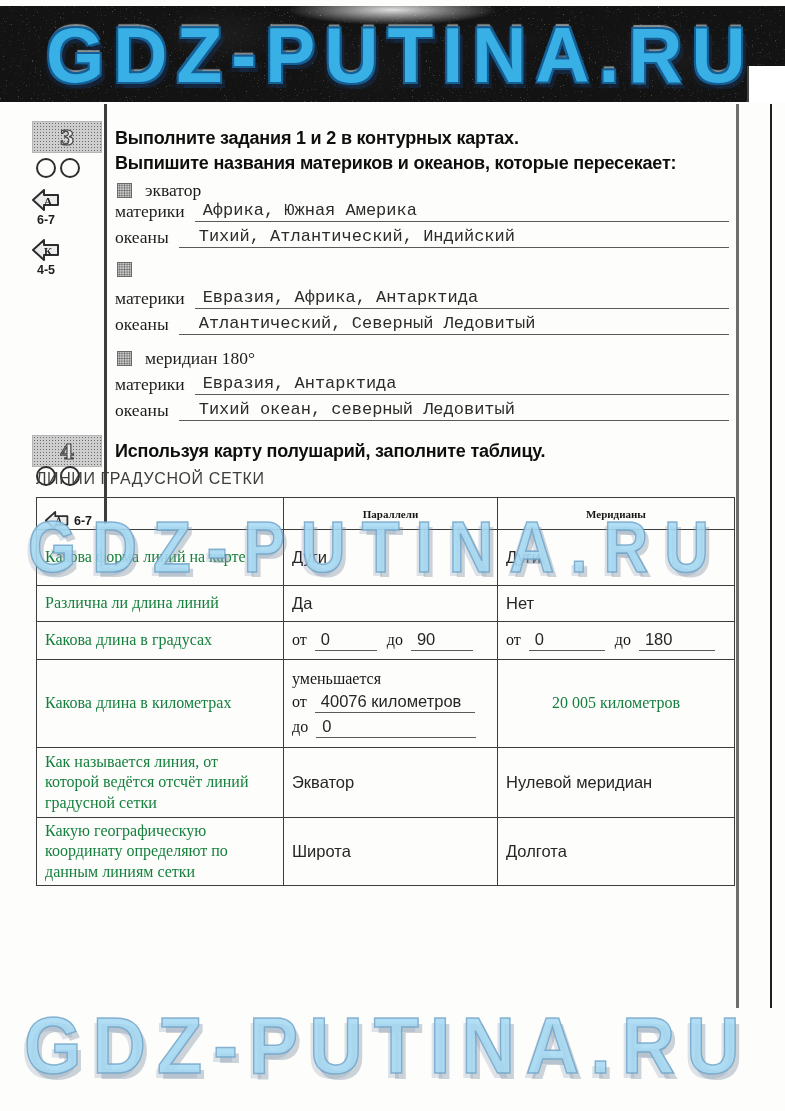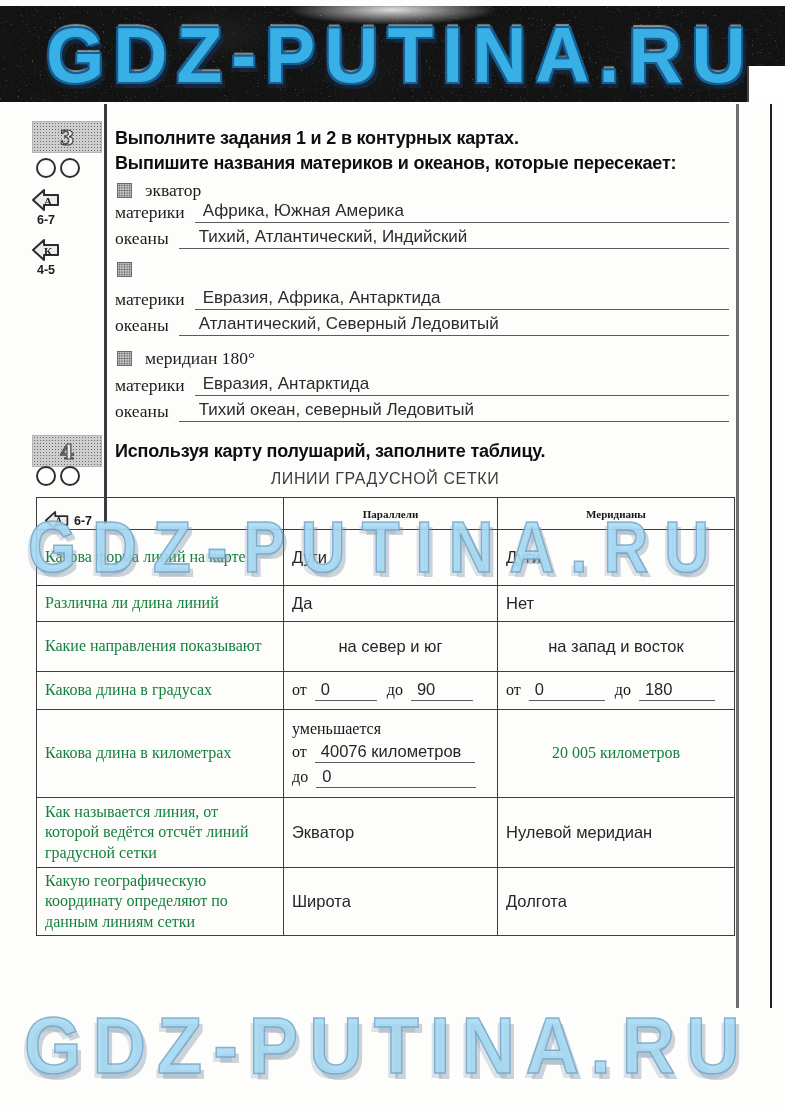--- a/index.html
+++ b/index.html
@@ -45,26 +45,26 @@
   .ref-pages{font-family:"Liberation Sans",sans-serif;font-weight:bold;font-size:12.5px;color:#1e1e1e;margin-top:1px}
   .ref-inline{position:absolute;left:44px;top:510px;z-index:3;display:flex;align-items:center;gap:4px}
   .ref-inline .ref-pages{margin-top:0}
   
   .bold-line{position:absolute;left:115px;font-family:"Liberation Sans",sans-serif;font-weight:bold;
     font-size:18px;color:#0e0e0e;letter-spacing:-.2px;white-space:nowrap}
   .bullet-row{position:absolute;left:117px;display:flex;align-items:center;gap:13px;
     font-size:17.5px;color:#1b1b1b;white-space:nowrap}
   .bullet{width:13px;height:13px;border:1px solid #6a6a6a;background-color:#c9c9c9;
     background-image:radial-gradient(rgba(70,70,70,.9) .7px, transparent 1px);background-size:2.6px 2.6px}
-  .ans-row{position:absolute;left:115px;right:56px;display:flex;align-items:center;font-size:17.5px;color:#1b1b1b}
+  .ans-row{position:absolute;left:115px;right:56px;display:flex;align-items:flex-start;font-size:17.5px;color:#1b1b1b}
   .ans-row .lab{margin-right:10px;white-space:nowrap}
-  .fill{flex:1;border-bottom:1.6px solid #5a5a5a;font-family:Liberation Sans, sans-serif;
+  .fill{flex:1;border-bottom:1.6px solid #5a5a5a;font-family:Liberation Mono, monospace;
     font-size:17px;color:#2b2b2b;padding:0 8px 1px 8px;white-space:nowrap}
   .fill.indent{padding-left:20px}
-  .table-title{position:absolute;left:36px;top:470px;width:698px;text-align:center;
+  .table-title{position:absolute;left:36px;top:470px;width:698px;text-align:left;
     font-family:"Liberation Sans",sans-serif;font-size:16px;letter-spacing:.6px;color:#3d3d3d}
   
   table.grid{position:absolute;left:36px;top:497px;border-collapse:collapse;table-layout:fixed;z-index:2;background:transparent}
   table.grid td{border:1.7px solid #3d3d3d;vertical-align:middle;padding:3px 8px;overflow:hidden}
   td.q{font-family:"Liberation Serif",serif;font-size:16px;line-height:1.28;color:#15803d}
   td.hdr{font-family:"Liberation Serif",serif;font-weight:bold;font-size:11px;text-align:center;color:#161616}
   td.a{font-family:"Liberation Sans",sans-serif;font-size:16.5px;color:#262626}
   td.vb{vertical-align:bottom;padding-bottom:9px}
   td.vt{vertical-align:top;padding-top:6px}
   td.ac{text-align:center}
@@ -192,25 +192,20 @@
   <tr style="height:56px">
     <td class="q vb">Какова форма линий на карте</td>
     <td class="a vb p14">Дуги</td>
     <td class="a vt p44">Дуги</td>
   </tr>
   <tr style="height:36px">
     <td class="q">Различна ли длина линий</td>
     <td class="a p14">Да</td>
     <td class="a p14">Нет</td>
   </tr>
-  <tr style="height:50px">
-    <td class="q">Какие направления показывают</td>
-    <td class="a ac">на север и юг</td>
-    <td class="a ac">на запад и восток</td>
-  </tr>
   <tr style="height:38px">
     <td class="q">Какова длина в градусах</td>
     <td class="a">
       <span class="slab">от</span><span class="uline u58">0</span><span class="slab">до</span><span class="uline u58">90</span>
     </td>
     <td class="a">
       <span class="slab">от</span><span class="uline u72">0</span><span class="slab">до</span><span class="uline u72">180</span>
     </td>
   </tr>
   <tr style="height:88px">

